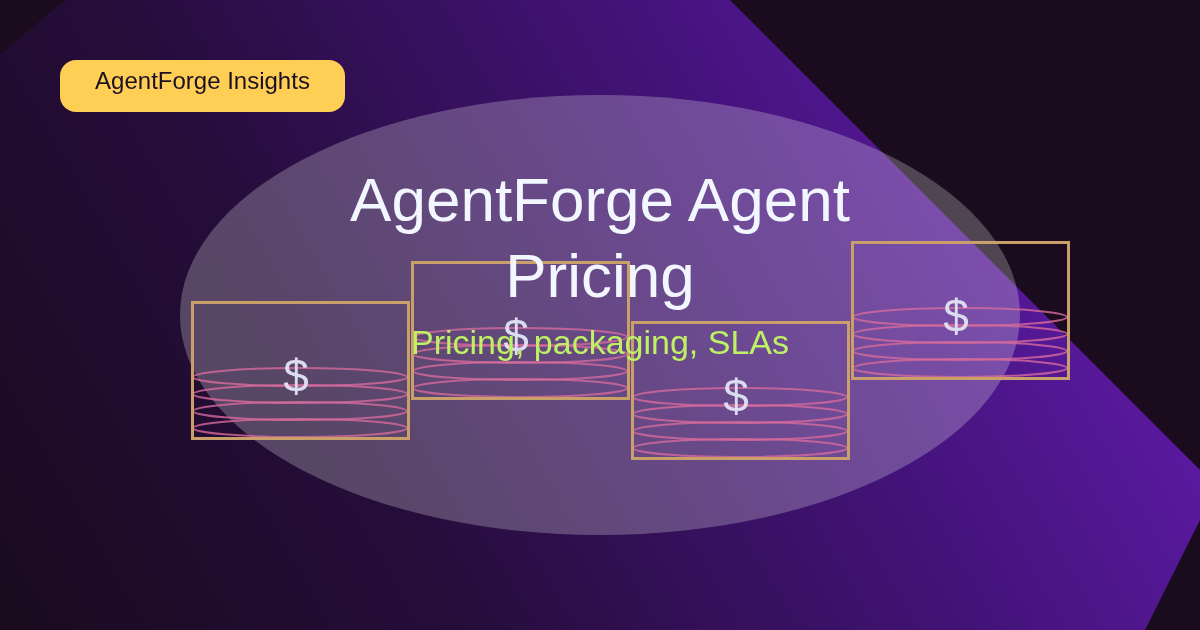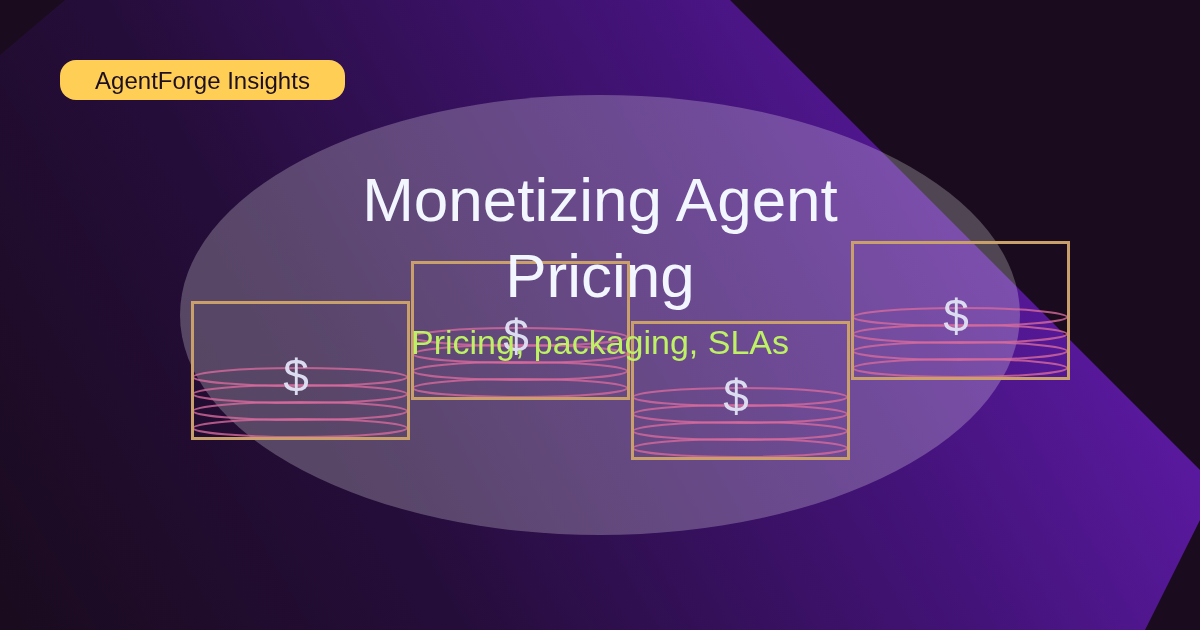--- a/index.html
+++ b/index.html
@@ -1,19 +1,19 @@
 <!DOCTYPE html>
 <html><head>
 <meta charset="utf-8">
 <style>
   html, body { margin: 0; padding: 0; }
   body { width: 1200px; height: 630px; overflow: hidden; background: #1a0b1e; position: relative; font-family: "Liberation Sans", sans-serif; }
   .canvas { position: absolute; left: 0; top: 0; width: 1200px; height: 630px; }
   .badge {
-    position: absolute; left: 60px; top: 60px; height: 40px; padding: 0 22px;
+    position: absolute; left: 60px; top: 60px; height: 52px; padding: 0 22px;
     background: #ffcf55; border-radius: 16px; color: #1c0f22;
     font-size: 24px; line-height: 42px; white-space: nowrap; box-sizing: border-box; width: 285px; text-align: center;
   }
   .title {
     position: absolute; left: 300px; top: 162px; width: 600px; text-align: center;
     color: #f2f6ff; font-size: 62px; line-height: 76px;
   }
   .subtitle {
     position: absolute; left: 300px; top: 322px; width: 600px; text-align: center;
     color: #bef264; font-size: 34px; line-height: 40px;
@@ -75,17 +75,17 @@
     <text x="296" y="392">$</text>
     <text x="516" y="352">$</text>
     <text x="736" y="412">$</text>
     <text x="956" y="332">$</text>
   </g>
 </svg>
 
 <div class="badge">AgentForge Insights</div>
 
 <div class="title">
-  <div>Monetizing Agent</div>
+  <div>AgentForge Agent</div>
   <div>Pricing</div>
 </div>
 
 <div class="subtitle">Pricing, packaging, SLAs</div>
 
 </body></html>

